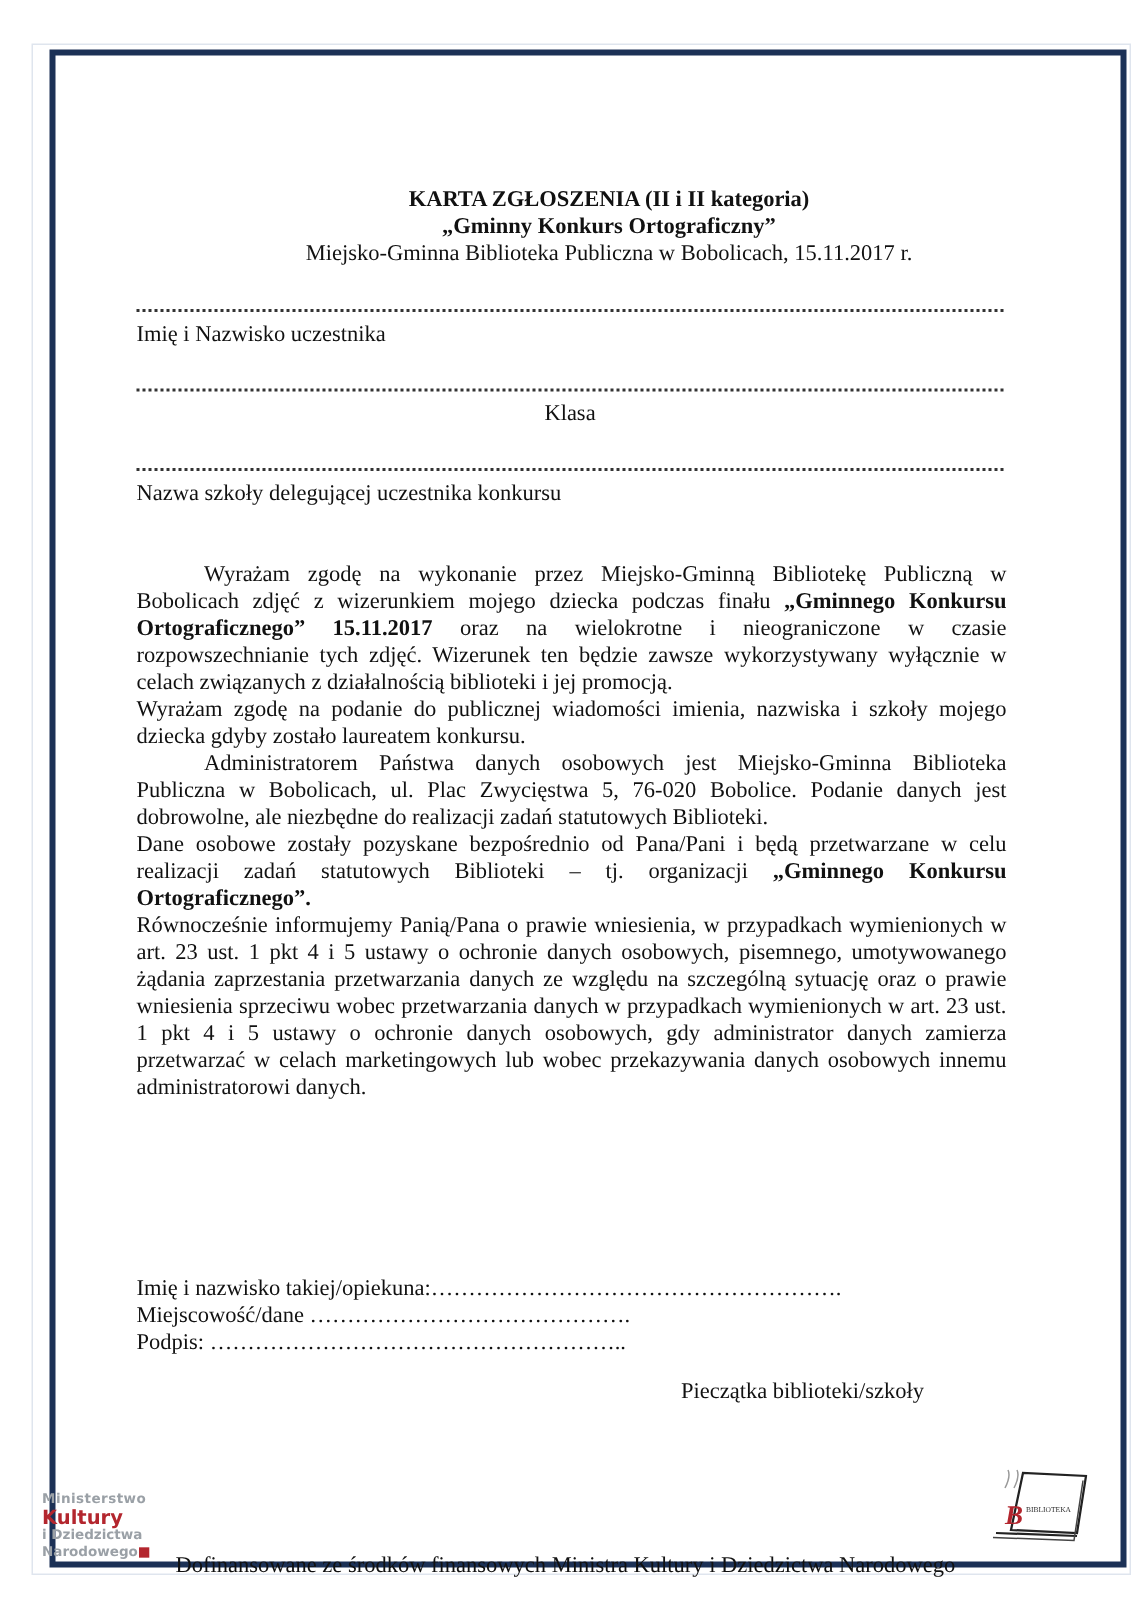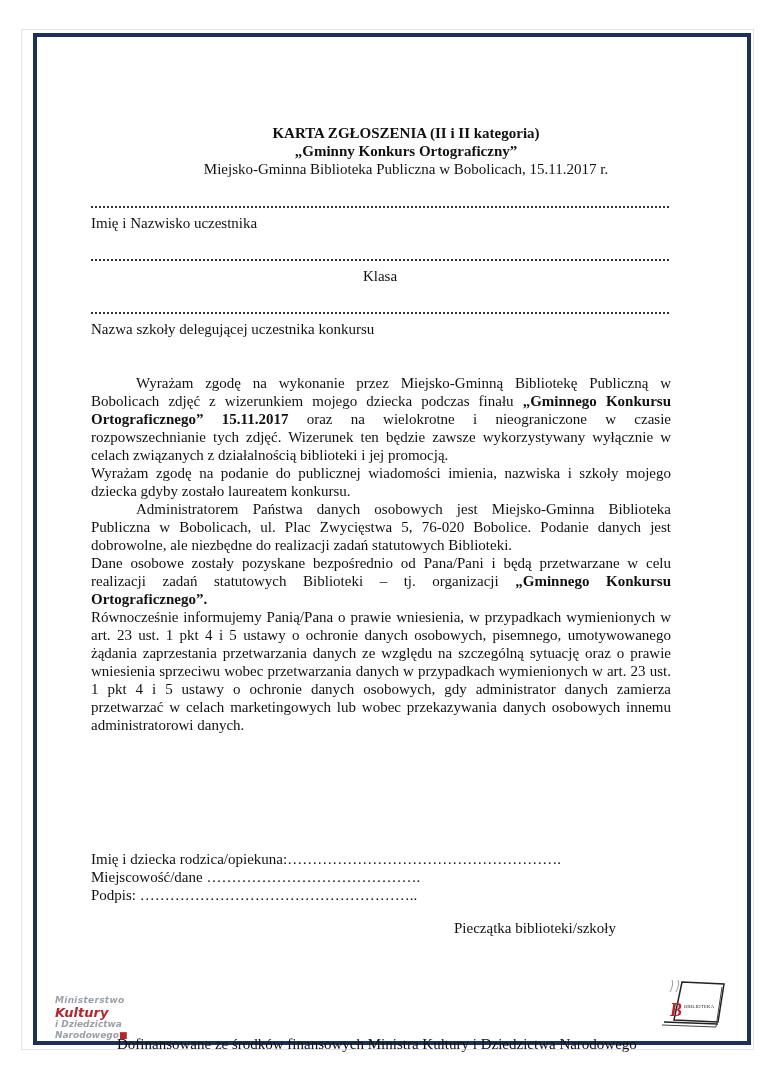--- a/index.html
+++ b/index.html
@@ -18,22 +18,22 @@
   .field .label { line-height: 18px; }
   .body-text { position: absolute; left: 91px; top: 374px; width: 580px; font-size: 15px;
                line-height: 18px; text-align: justify; }
   .body-text p { margin: 0; }
   .body-text .indent { text-indent: 45px; }
   .body-text b { font-weight: bold; }
   .sign { position: absolute; left: 91px; top: 850px; width: 580px; font-size: 15px; line-height: 18px; }
   .sign .row { white-space: nowrap; }
   .stamp { position: absolute; left: 454px; top: 920px; font-size: 15px; }
   .footer-text { position: absolute; left: 117px; top: 1036px; font-size: 15px; white-space: nowrap; }
-  .mkidn-logo { position: absolute; left: 55px; top: 995px; width: 75px;
-                font-family: "DejaVu Sans", sans-serif; font-weight: bold; line-height: 11px; font-style: italic; }
+  .mkidn-logo { position: absolute; left: 28px; top: 995px; width: 75px;
+                font-family: "DejaVu Sans", sans-serif; font-weight: bold; line-height: 11px; }
   .mkidn-logo .l1 { font-size: 9px; color: #9aa0a6; letter-spacing: 0.3px; }
   .mkidn-logo .l2 { font-size: 13px; color: #b3262e; line-height: 13px; }
   .mkidn-logo .l3 { font-size: 9px; color: #9aa0a6; }
   .mkidn-logo .l4 { font-size: 9px; color: #9aa0a6; }
   .mkidn-logo .dot { color: #b3262e; }
   .library-logo { position: absolute; left: 660px; top: 978px; width: 65px; height: 52px; }
 </style>
 </head>
 <body>
 
@@ -61,21 +61,21 @@
 
 <div class="body-text">
   <p class="indent"><span>Wyrażam zgodę na wykonanie przez Miejsko-Gminną Bibliotekę Publiczną w Bobolicach zdjęć z wizerunkiem mojego dziecka podczas finału </span><b>„Gminnego Konkursu Ortograficznego” 15.11.2017</b><span> oraz na wielokrotne i nieograniczone w czasie rozpowszechnianie tych zdjęć. Wizerunek ten będzie zawsze wykorzystywany wyłącznie w celach związanych z działalnością biblioteki i jej promocją.</span></p>
   <p>Wyrażam zgodę na podanie do publicznej wiadomości imienia, nazwiska i szkoły mojego dziecka gdyby zostało laureatem konkursu.</p>
   <p class="indent">Administratorem Państwa danych osobowych jest Miejsko-Gminna Biblioteka Publiczna w Bobolicach, ul. Plac Zwycięstwa 5, 76-020 Bobolice. Podanie danych jest dobrowolne, ale niezbędne do realizacji zadań statutowych Biblioteki.</p>
   <p><span>Dane osobowe zostały pozyskane bezpośrednio od Pana/Pani i będą przetwarzane w celu realizacji zadań statutowych Biblioteki – tj. organizacji </span><b>„Gminnego Konkursu Ortograficznego”.</b></p>
   <p>Równocześnie informujemy Panią/Pana o prawie wniesienia, w przypadkach wymienionych w art. 23 ust. 1 pkt 4 i 5 ustawy o ochronie danych osobowych, pisemnego, umotywowanego żądania zaprzestania przetwarzania danych ze względu na szczególną sytuację oraz o prawie wniesienia sprzeciwu wobec przetwarzania danych w przypadkach wymienionych w art. 23 ust. 1 pkt 4 i 5 ustawy o ochronie danych osobowych, gdy administrator danych zamierza przetwarzać w celach marketingowych lub wobec przekazywania danych osobowych innemu administratorowi danych.</p>
 </div>
 
 <div class="sign">
-  <div class="row"><span>Imię i dziecka rodzica/opiekuna:</span><span>……………………………………………….</span></div>
+  <div class="row"><span>Imię i nazwisko takiej/opiekuna:</span><span>……………………………………………….</span></div>
   <div class="row"><span>Miejscowość/dane</span><span> …………………………………….</span></div>
   <div class="row"><span>Podpis:</span><span> ………………………………………………..</span></div>
 </div>
 
 <div class="stamp">Pieczątka biblioteki/szkoły</div>
 
 <div class="mkidn-logo">
   <div class="l1">Ministerstwo</div>
   <div class="l2">Kultury</div>
   <div class="l3">i Dziedzictwa</div>

